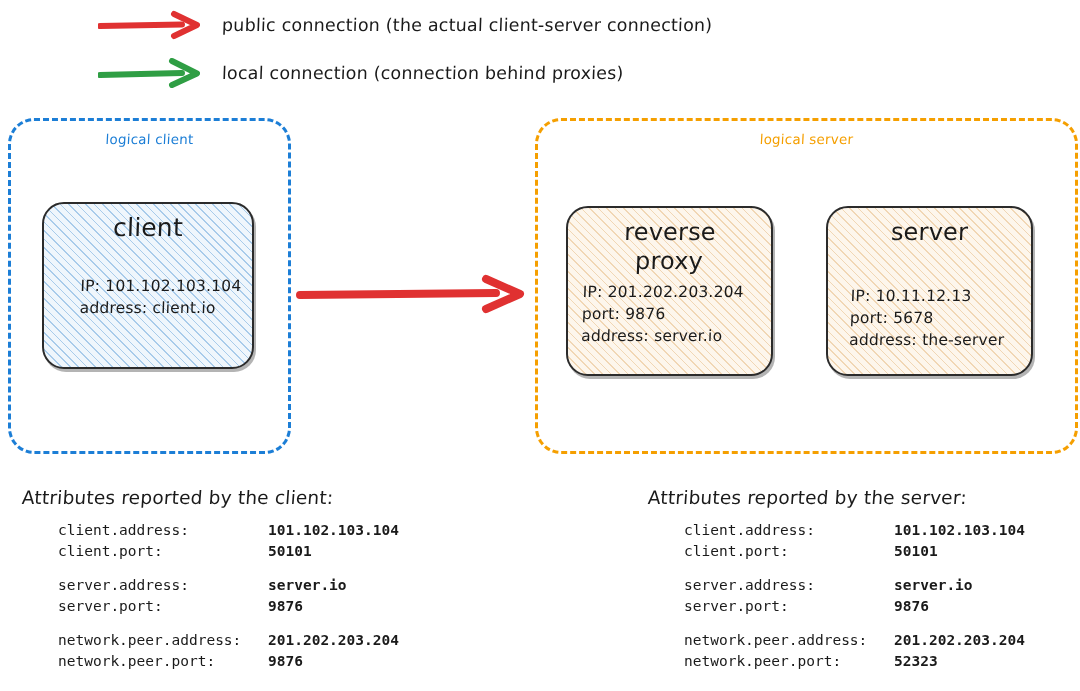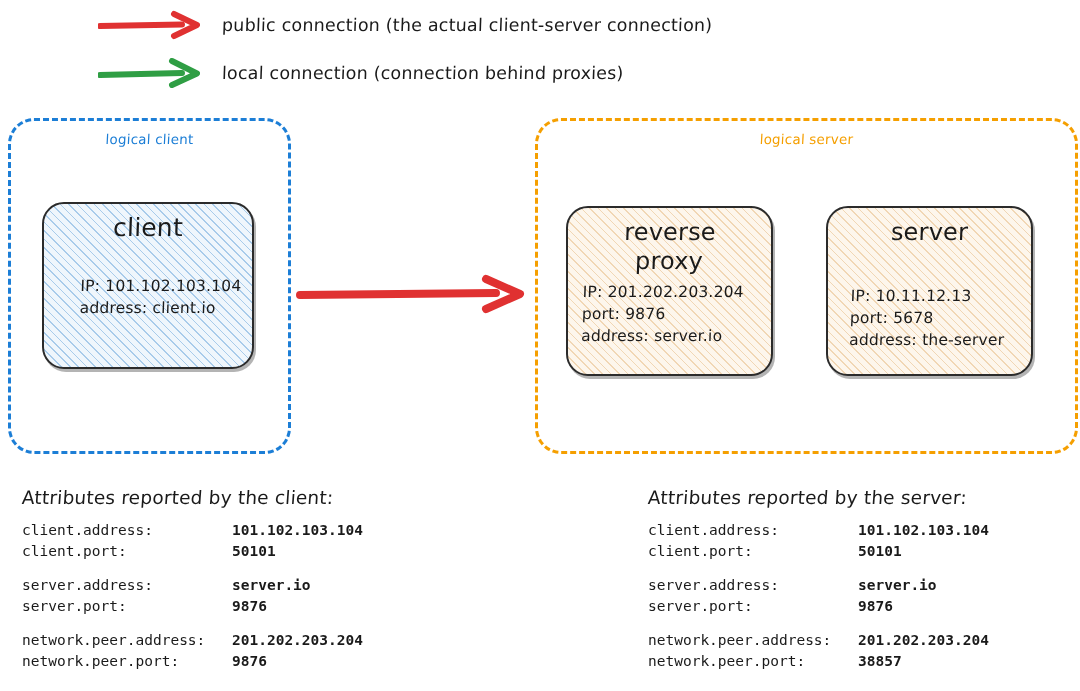--- a/index.html
+++ b/index.html
@@ -139,21 +139,21 @@
     margin-bottom: 12px;
   }
   .attr-group { margin-bottom: 14px; }
   .attr-row {
     display: flex;
     font-size: 14.5px;
     line-height: 1.42;
     color: #1a1a1a;
     white-space: pre;
   }
-  .attr-key { width: 210px; flex: 0 0 210px; }
+  .attr-key { width: 210px; flex: 0 0 210px; margin-left: 36px; }
   .attr-val { flex: 1 1 auto; font-weight: bold; }
 </style>
 </head>
 <body>
 
 <div class="legend-row" id="legend-row-public">
   <svg class="legend-arrow" viewBox="0 0 102 30">
     <path d="M2,16 L84,14.5" stroke="#e03131" stroke-width="6" stroke-linecap="round" fill="none"></path>
     <path d="M76,4 L99,15 L76,26" stroke="#e03131" stroke-width="6" stroke-linecap="round" stroke-linejoin="round" fill="none"></path>
   </svg>
@@ -270,16 +270,16 @@
     </div>
   </div>
 
   <div class="attr-group">
     <div class="attr-row mono">
       <span class="attr-key">network.peer.address:</span>
       <span class="attr-val">201.202.203.204</span>
     </div>
     <div class="attr-row mono">
       <span class="attr-key">network.peer.port:</span>
-      <span class="attr-val">38857</span>
+      <span class="attr-val">52323</span>
     </div>
   </div>
 </div>
 
 </body></html>

